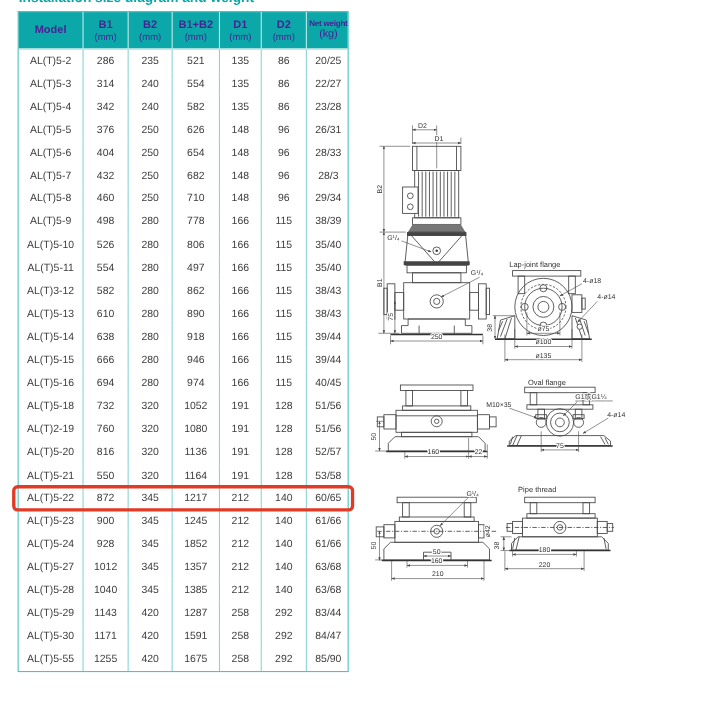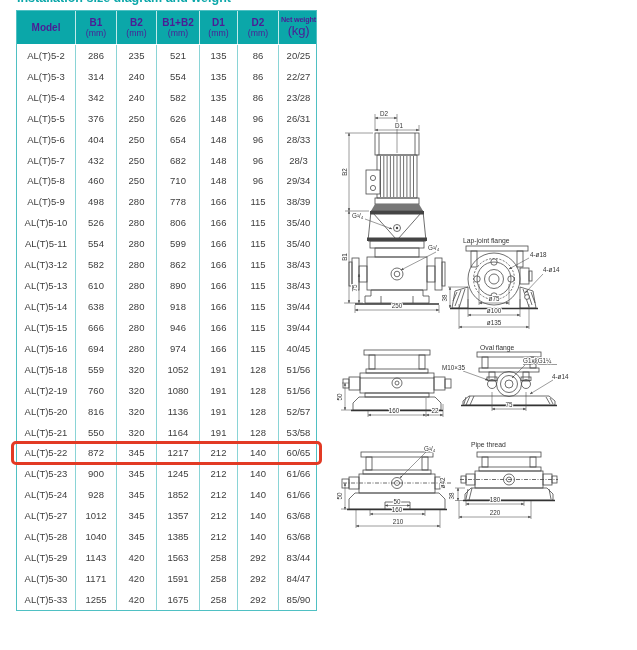--- a/index.html
+++ b/index.html
@@ -9,21 +9,21 @@
   .title{position:absolute;left:17px;top:-9px;font-size:12.5px;font-weight:bold;
          color:var(--title-teal,#0ba7a9);white-space:nowrap}
   .spec-table{position:absolute;left:16px;top:10px;width:301px;border:1.5px solid #4fc0c3;background:#fff}
   .grid7{display:grid;grid-template-columns:59px 41px 40px 43px 38px 41px 39px}
   .thead{background:var(--header-teal,#0ba7a9);color:#4c1d95;height:34px;border-bottom:1.5px solid #fff}
   .th{display:flex;flex-direction:column;align-items:center;justify-content:center;
       font-size:10px;font-weight:bold;line-height:1.15;border-right:1px solid rgba(255,255,255,.75);text-align:center}
   .th:last-child{border-right:none}
   .th .unit{font-size:8.7px;font-weight:normal}
   .th.small{font-size:7.3px;letter-spacing:-.2px}
-  .th.small .unit{font-size:13px}
+  .th.small .unit{font-size:10px}
   .trow{height:20.93px}
   .tcell{display:flex;align-items:center;justify-content:center;font-size:9.5px;color:#3d3d3d;
          border-right:1px solid var(--border-teal,#8ad4d6)}
   .tcell:last-child{border-right:none}
   .highlight-box{position:absolute;left:11px;width:311px;height:24px;border:3px solid var(--highlight-red,#e23a24);
                  border-radius:5px;z-index:5;background:transparent}
   svg.diagram{position:absolute;left:0;top:0;pointer-events:none}
   .ln{stroke:#4a4a4a;stroke-width:.8;fill:none}
   .thk{stroke:#333;stroke-width:1.4;fill:none}
   .filldark{fill:#444;stroke:none}
@@ -153,21 +153,21 @@
           <div class="tcell">280</div>
           <div class="tcell">806</div>
           <div class="tcell">166</div>
           <div class="tcell">115</div>
           <div class="tcell">35/40</div>
         </div>
         <div class="trow grid7">
           <div class="tcell">AL(T)5-11</div>
           <div class="tcell">554</div>
           <div class="tcell">280</div>
-          <div class="tcell">599</div>
+          <div class="tcell">497</div>
           <div class="tcell">166</div>
           <div class="tcell">115</div>
           <div class="tcell">35/40</div>
         </div>
         <div class="trow grid7">
           <div class="tcell">AL(T)3-12</div>
           <div class="tcell">582</div>
           <div class="tcell">280</div>
           <div class="tcell">862</div>
           <div class="tcell">166</div>
@@ -205,21 +205,21 @@
           <div class="tcell">AL(T)5-16</div>
           <div class="tcell">694</div>
           <div class="tcell">280</div>
           <div class="tcell">974</div>
           <div class="tcell">166</div>
           <div class="tcell">115</div>
           <div class="tcell">40/45</div>
         </div>
         <div class="trow grid7">
           <div class="tcell">AL(T)5-18</div>
-          <div class="tcell">559</div>
+          <div class="tcell">732</div>
           <div class="tcell">320</div>
           <div class="tcell">1052</div>
           <div class="tcell">191</div>
           <div class="tcell">128</div>
           <div class="tcell">51/56</div>
         </div>
         <div class="trow grid7">
           <div class="tcell">AL(T)2-19</div>
           <div class="tcell">760</div>
           <div class="tcell">320</div>
@@ -288,36 +288,36 @@
           <div class="tcell">345</div>
           <div class="tcell">1385</div>
           <div class="tcell">212</div>
           <div class="tcell">140</div>
           <div class="tcell">63/68</div>
         </div>
         <div class="trow grid7">
           <div class="tcell">AL(T)5-29</div>
           <div class="tcell">1143</div>
           <div class="tcell">420</div>
-          <div class="tcell">1563</div>
+          <div class="tcell">1287</div>
           <div class="tcell">258</div>
           <div class="tcell">292</div>
           <div class="tcell">83/44</div>
         </div>
         <div class="trow grid7">
           <div class="tcell">AL(T)5-30</div>
           <div class="tcell">1171</div>
           <div class="tcell">420</div>
           <div class="tcell">1591</div>
           <div class="tcell">258</div>
           <div class="tcell">292</div>
           <div class="tcell">84/47</div>
         </div>
         <div class="trow grid7">
-          <div class="tcell">AL(T)5-33</div>
+          <div class="tcell">AL(T)5-55</div>
           <div class="tcell">1255</div>
           <div class="tcell">420</div>
           <div class="tcell">1675</div>
           <div class="tcell">258</div>
           <div class="tcell">292</div>
           <div class="tcell">85/90</div>
         </div>
       </div>
   </div>
 

